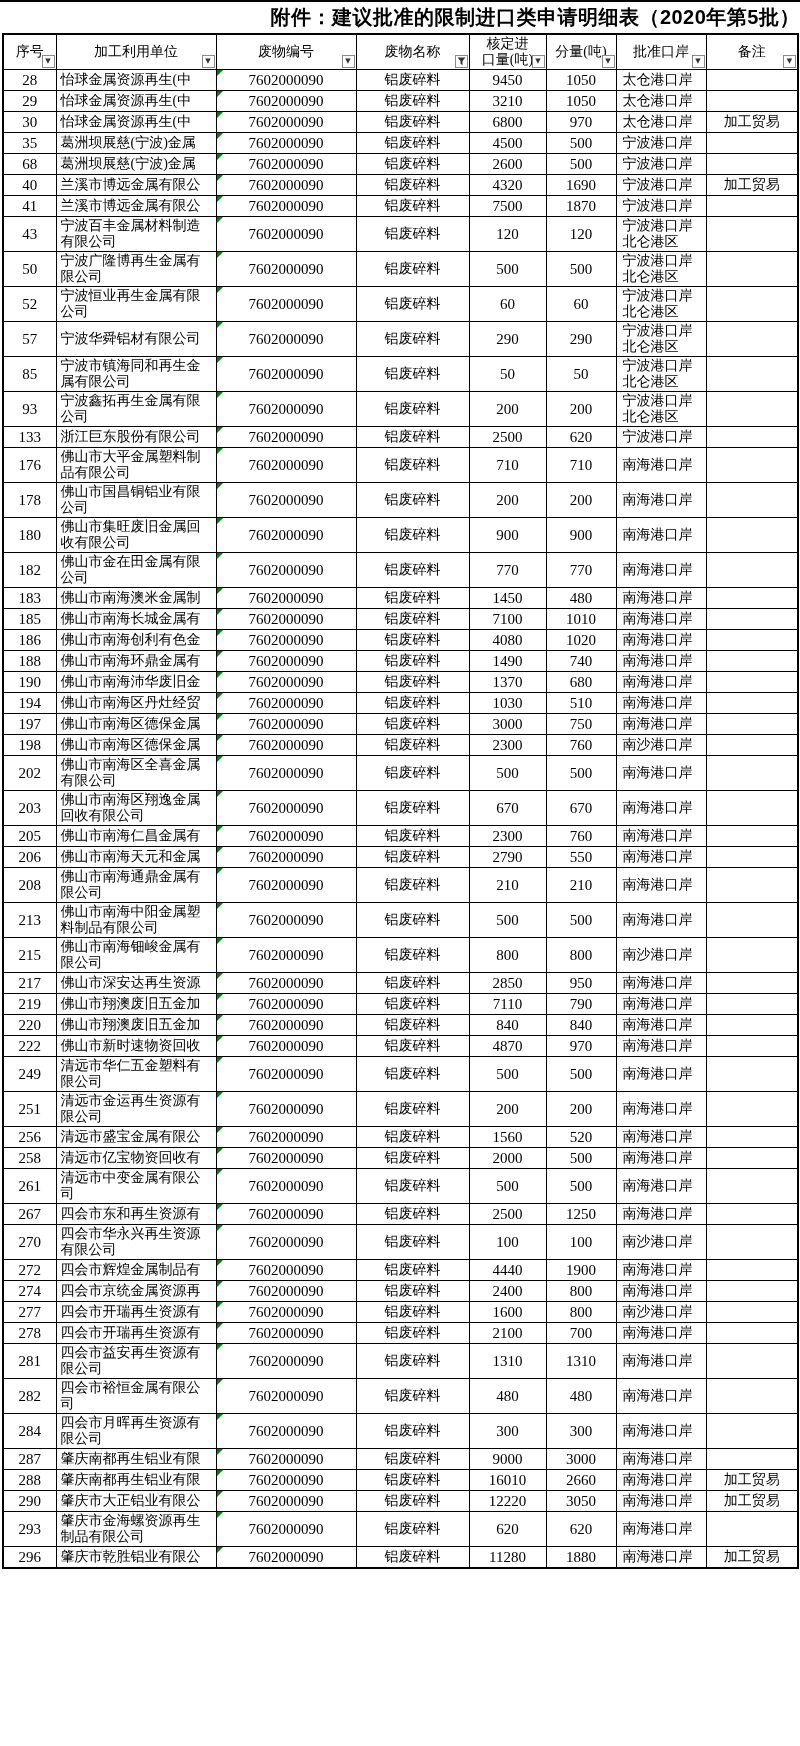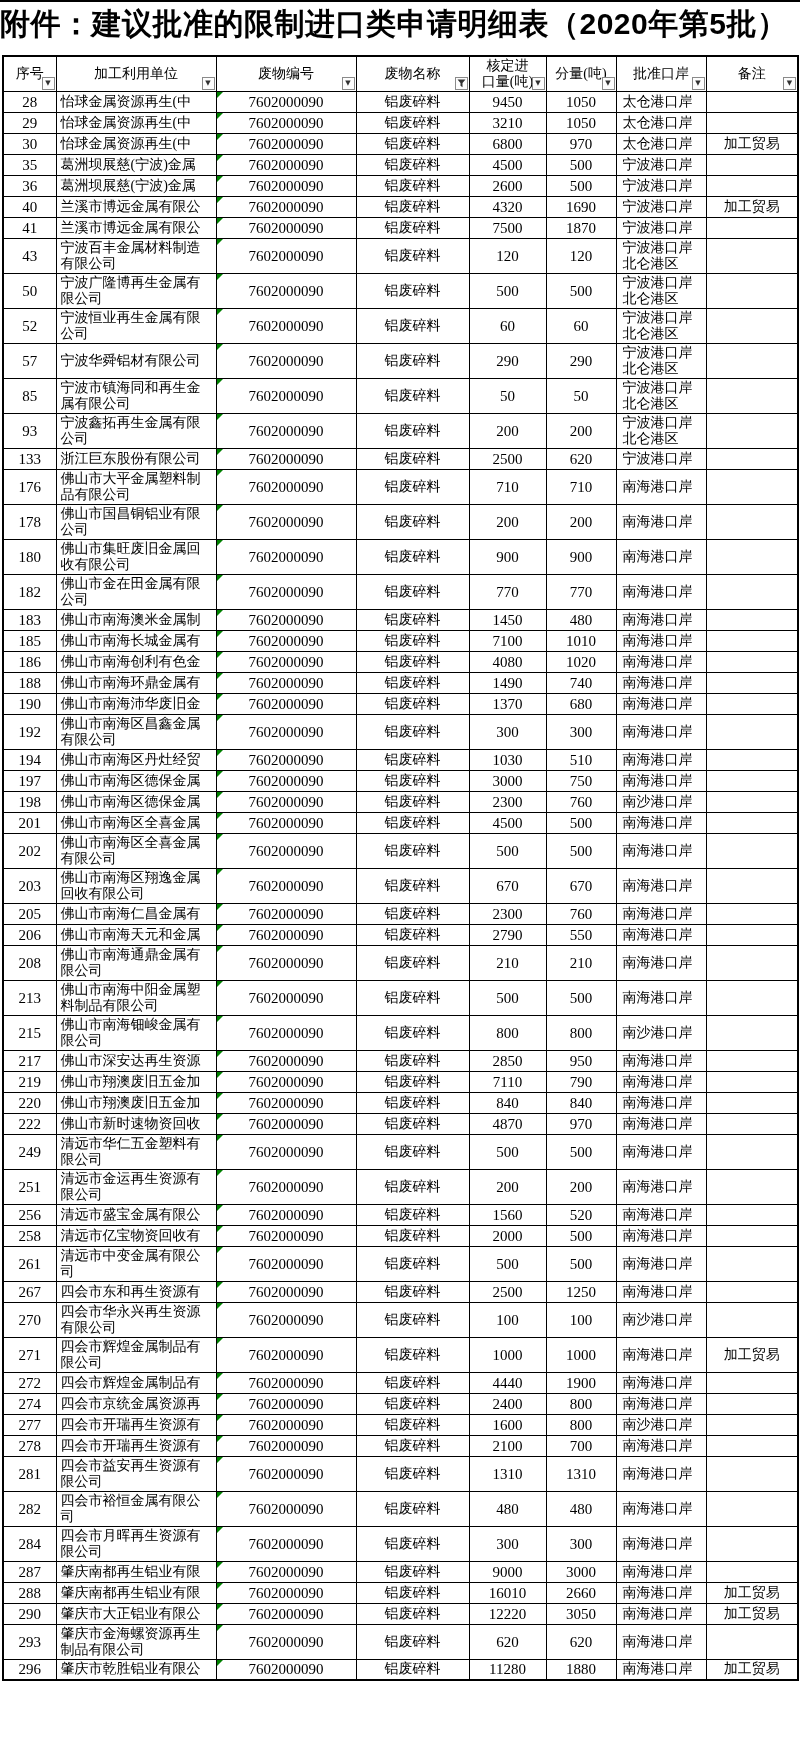--- a/index.html
+++ b/index.html
@@ -1,19 +1,19 @@
 <!DOCTYPE html>
 <html><head>
 <meta charset="utf-8">
 <style>
   html,body{margin:0;padding:0;background:#fff;color:#000;}
   body{width:800px;font-family:"Liberation Serif","DejaVu Serif",serif;}
   .top-rule{height:2px;background:#000;width:100%;}
   .title{font-family:"Liberation Sans","DejaVu Sans",sans-serif;font-weight:bold;
-         font-size:30px;line-height:1.25;text-align:left;margin:3px 0 12px 0;letter-spacing:.5px;}
+         font-size:20px;line-height:1.25;text-align:right;margin:3px 0 3px 0;letter-spacing:.5px;}
   table.grid{border-collapse:collapse;table-layout:fixed;width:795px;margin-left:2px;
              border:2px solid #000;}
   col.col-no{width:53px}
   col.col-company{width:160px}
   col.col-code{width:140px}
   col.col-name{width:113px}
   col.col-quota{width:77px}
   col.col-portion{width:70px}
   col.col-port{width:90px}
   col.col-note{width:92px}
@@ -116,21 +116,21 @@
           <td class="cell-no num">35</td>
           <td class="cell-company">葛洲坝展慈(宁波)金属</td>
           <td class="cell-code num"><span class="err-tri"></span><span>7602000090</span></td>
           <td class="cell-name">铝废碎料</td>
           <td class="cell-quota num">4500</td>
           <td class="cell-portion num">500</td>
           <td class="cell-port">宁波港口岸</td>
           <td class="cell-note"></td>
         </tr>
         <tr>
-          <td class="cell-no num">36</td>
+          <td class="cell-no num">68</td>
           <td class="cell-company">葛洲坝展慈(宁波)金属</td>
           <td class="cell-code num"><span class="err-tri"></span><span>7602000090</span></td>
           <td class="cell-name">铝废碎料</td>
           <td class="cell-quota num">2600</td>
           <td class="cell-portion num">500</td>
           <td class="cell-port">宁波港口岸</td>
           <td class="cell-note"></td>
         </tr>
         <tr>
           <td class="cell-no num">40</td>
@@ -306,30 +306,20 @@
           <td class="cell-no num">190</td>
           <td class="cell-company">佛山市南海沛华废旧金</td>
           <td class="cell-code num"><span class="err-tri"></span><span>7602000090</span></td>
           <td class="cell-name">铝废碎料</td>
           <td class="cell-quota num">1370</td>
           <td class="cell-portion num">680</td>
           <td class="cell-port">南海港口岸</td>
           <td class="cell-note"></td>
         </tr>
         <tr>
-          <td class="cell-no num">192</td>
-          <td class="cell-company">佛山市南海区昌鑫金属有限公司</td>
-          <td class="cell-code num"><span class="err-tri"></span><span>7602000090</span></td>
-          <td class="cell-name">铝废碎料</td>
-          <td class="cell-quota num">300</td>
-          <td class="cell-portion num">300</td>
-          <td class="cell-port">南海港口岸</td>
-          <td class="cell-note"></td>
-        </tr>
-        <tr>
           <td class="cell-no num">194</td>
           <td class="cell-company">佛山市南海区丹灶经贸</td>
           <td class="cell-code num"><span class="err-tri"></span><span>7602000090</span></td>
           <td class="cell-name">铝废碎料</td>
           <td class="cell-quota num">1030</td>
           <td class="cell-portion num">510</td>
           <td class="cell-port">南海港口岸</td>
           <td class="cell-note"></td>
         </tr>
         <tr>
@@ -346,30 +336,20 @@
           <td class="cell-no num">198</td>
           <td class="cell-company">佛山市南海区德保金属</td>
           <td class="cell-code num"><span class="err-tri"></span><span>7602000090</span></td>
           <td class="cell-name">铝废碎料</td>
           <td class="cell-quota num">2300</td>
           <td class="cell-portion num">760</td>
           <td class="cell-port">南沙港口岸</td>
           <td class="cell-note"></td>
         </tr>
         <tr>
-          <td class="cell-no num">201</td>
-          <td class="cell-company">佛山市南海区全喜金属</td>
-          <td class="cell-code num"><span class="err-tri"></span><span>7602000090</span></td>
-          <td class="cell-name">铝废碎料</td>
-          <td class="cell-quota num">4500</td>
-          <td class="cell-portion num">500</td>
-          <td class="cell-port">南海港口岸</td>
-          <td class="cell-note"></td>
-        </tr>
-        <tr>
           <td class="cell-no num">202</td>
           <td class="cell-company">佛山市南海区全喜金属有限公司</td>
           <td class="cell-code num"><span class="err-tri"></span><span>7602000090</span></td>
           <td class="cell-name">铝废碎料</td>
           <td class="cell-quota num">500</td>
           <td class="cell-portion num">500</td>
           <td class="cell-port">南海港口岸</td>
           <td class="cell-note"></td>
         </tr>
         <tr>
@@ -534,30 +514,20 @@
         </tr>
         <tr>
           <td class="cell-no num">270</td>
           <td class="cell-company">四会市华永兴再生资源有限公司</td>
           <td class="cell-code num"><span class="err-tri"></span><span>7602000090</span></td>
           <td class="cell-name">铝废碎料</td>
           <td class="cell-quota num">100</td>
           <td class="cell-portion num">100</td>
           <td class="cell-port">南沙港口岸</td>
           <td class="cell-note"></td>
-        </tr>
-        <tr>
-          <td class="cell-no num">271</td>
-          <td class="cell-company">四会市辉煌金属制品有限公司</td>
-          <td class="cell-code num"><span class="err-tri"></span><span>7602000090</span></td>
-          <td class="cell-name">铝废碎料</td>
-          <td class="cell-quota num">1000</td>
-          <td class="cell-portion num">1000</td>
-          <td class="cell-port">南海港口岸</td>
-          <td class="cell-note">加工贸易</td>
         </tr>
         <tr>
           <td class="cell-no num">272</td>
           <td class="cell-company">四会市辉煌金属制品有</td>
           <td class="cell-code num"><span class="err-tri"></span><span>7602000090</span></td>
           <td class="cell-name">铝废碎料</td>
           <td class="cell-quota num">4440</td>
           <td class="cell-portion num">1900</td>
           <td class="cell-port">南海港口岸</td>
           <td class="cell-note"></td>

